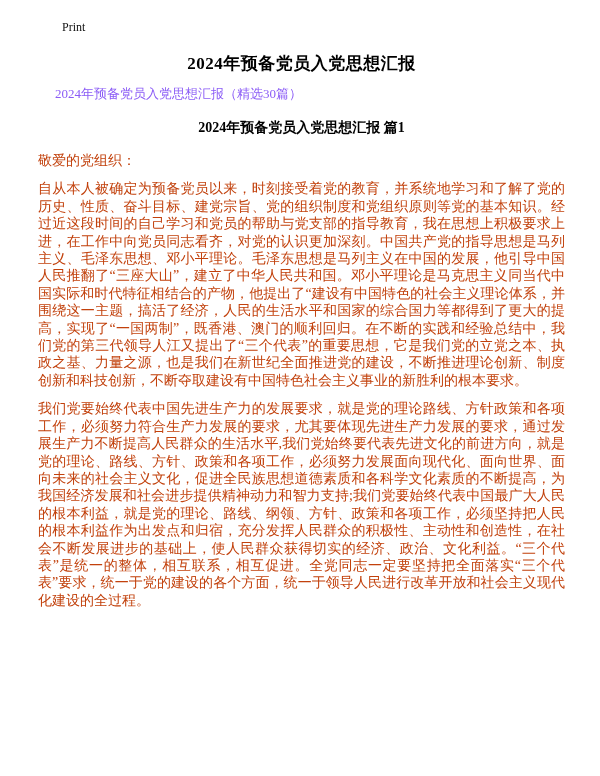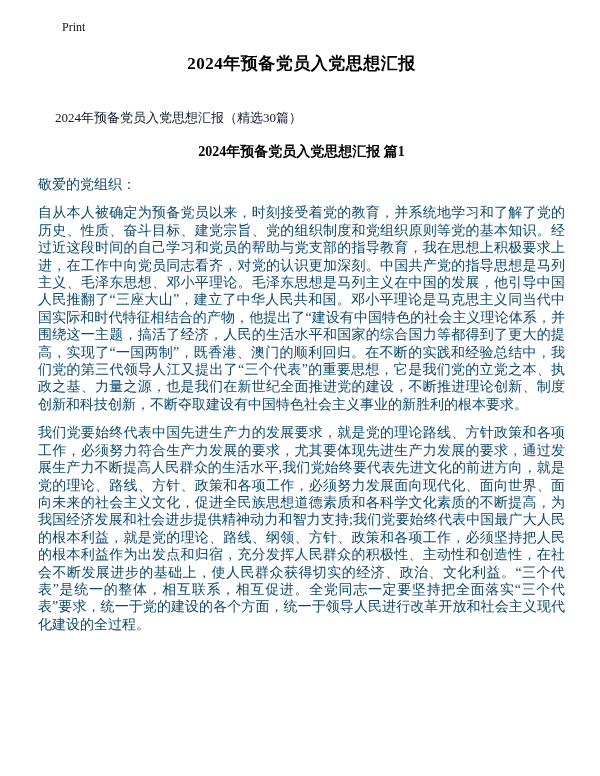--- a/index.html
+++ b/index.html
@@ -26,40 +26,40 @@
   }
   .doc {
     padding: 52px 35px 0 38px;
   }
   .doc-title {
     text-align: center;
     font-size: 17px;
     font-weight: 700;
     color: #000000;
     letter-spacing: 0.5px;
-    margin-bottom: 34px;
+    margin-bottom: 10px;
   }
   .doc-subtitle {
     font-size: 13px;
-    color: #0f172a;
+    color: #8b5cf6;
     margin: 0 0 16px 17px;
   }
   .doc-heading {
     font-size: 14px;
     font-weight: 700;
     color: #000000;
     margin-bottom: 15px;
     text-align: center;
   }
   .salutation,
   .body-para {
     font-size: 14px;
     line-height: 17.4px;
     text-align: justify;
-    color: #0c4a6e;
+    color: #c2410c;
     margin-bottom: 11px;
     word-break: break-all;
   }
 </style>
 </head>
 <body>
 
 <div class="page">
 
   <div class="print-link">Print</div>

